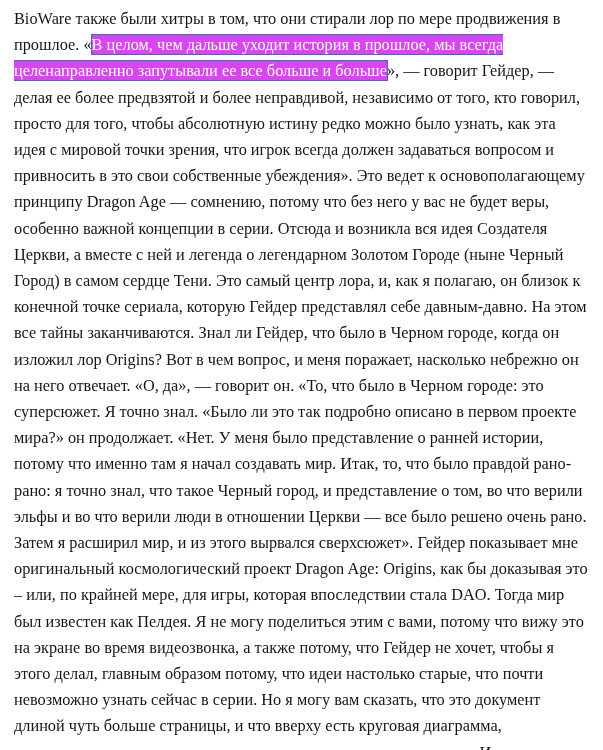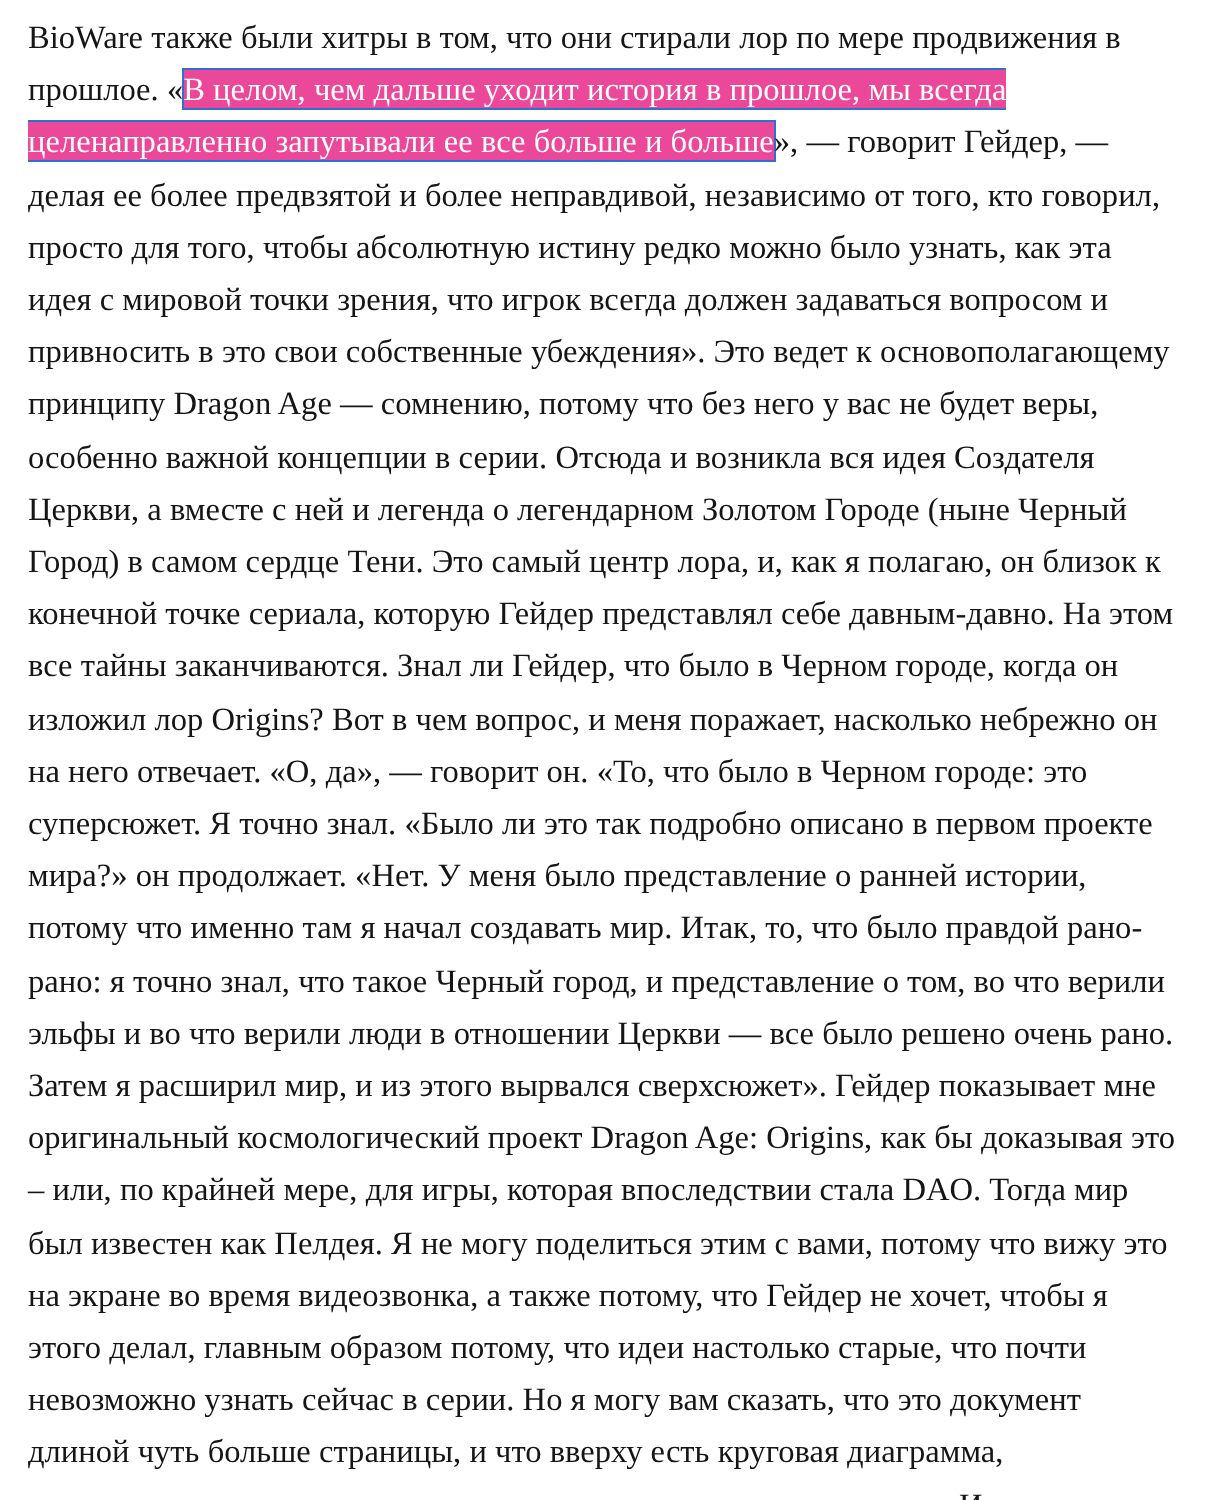--- a/index.html
+++ b/index.html
@@ -25,21 +25,21 @@
     font-size: 16.3px;
     line-height: 26.2px;
     text-align: left;
     color: #151515;
     letter-spacing: 0.01px;
   }
   .article-body p {
     margin: 0 0 0 0;
   }
   .hl {
-    background: #ec4899;
+    background: #d946ef;
     color: #ffffff;
     box-shadow: 0 0 0 1px #2f6fd0;
   }
 </style>
 </head>
 <body>
 
 <div id="page">
   <div class="article-body">
     <p><span>BioWare также были хитры в том, что они стирали лор по мере продвижения в прошлое. «</span><span class="hl">В целом, чем дальше уходит история в прошлое, мы всегда целенаправленно запутывали ее все больше и больше</span><span>», — говорит Гейдер, — делая ее более предвзятой и более неправдивой, независимо от того, кто говорил, просто для того, чтобы абсолютную истину редко можно было узнать, как эта идея с мировой точки зрения, что игрок всегда должен задаваться вопросом и привносить в это свои собственные убеждения». Это ведет к основополагающему принципу Dragon Age — сомнению, потому что без него у вас не будет веры, особенно важной концепции в серии. Отсюда и возникла вся идея Создателя Церкви, а вместе с ней и легенда о легендарном Золотом Городе (ныне Черный Город) в самом сердце Тени. Это самый центр лора, и, как я полагаю, он близок к конечной точке сериала, которую Гейдер представлял себе давным-давно. На этом все тайны заканчиваются. Знал ли Гейдер, что было в Черном городе, когда он изложил лор Origins? Вот в чем вопрос, и меня поражает, насколько небрежно он на него отвечает. «О, да», — говорит он. «То, что было в Черном городе: это суперсюжет. Я точно знал. «Было ли это так подробно описано в первом проекте мира?» он продолжает. «Нет. У меня было представление о ранней истории, потому что именно там я начал создавать мир. Итак, то, что было правдой рано-рано: я точно знал, что такое Черный город, и представление о том, во что верили эльфы и во что верили люди в отношении Церкви — все было решено очень рано. Затем я расширил мир, и из этого вырвался сверхсюжет». Гейдер показывает мне оригинальный космологический проект Dragon Age: Origins, как бы доказывая это – или, по крайней мере, для игры, которая впоследствии стала DAO. Тогда мир был известен как Пелдея. Я не могу поделиться этим с вами, потому что вижу это на экране во время видеозвонка, а также потому, что Гейдер не хочет, чтобы я этого делал, главным образом потому, что идеи настолько старые, что почти невозможно узнать сейчас в серии. Но я могу вам сказать, что это документ длиной чуть больше страницы, и что вверху есть круговая диаграмма, показывающая мир посередине и царство духов, окружающее его. И в этом документе есть ссылка на убеждения Церкви о Боге, находящемся в цитадели, которую можно найти там.</span></p>

